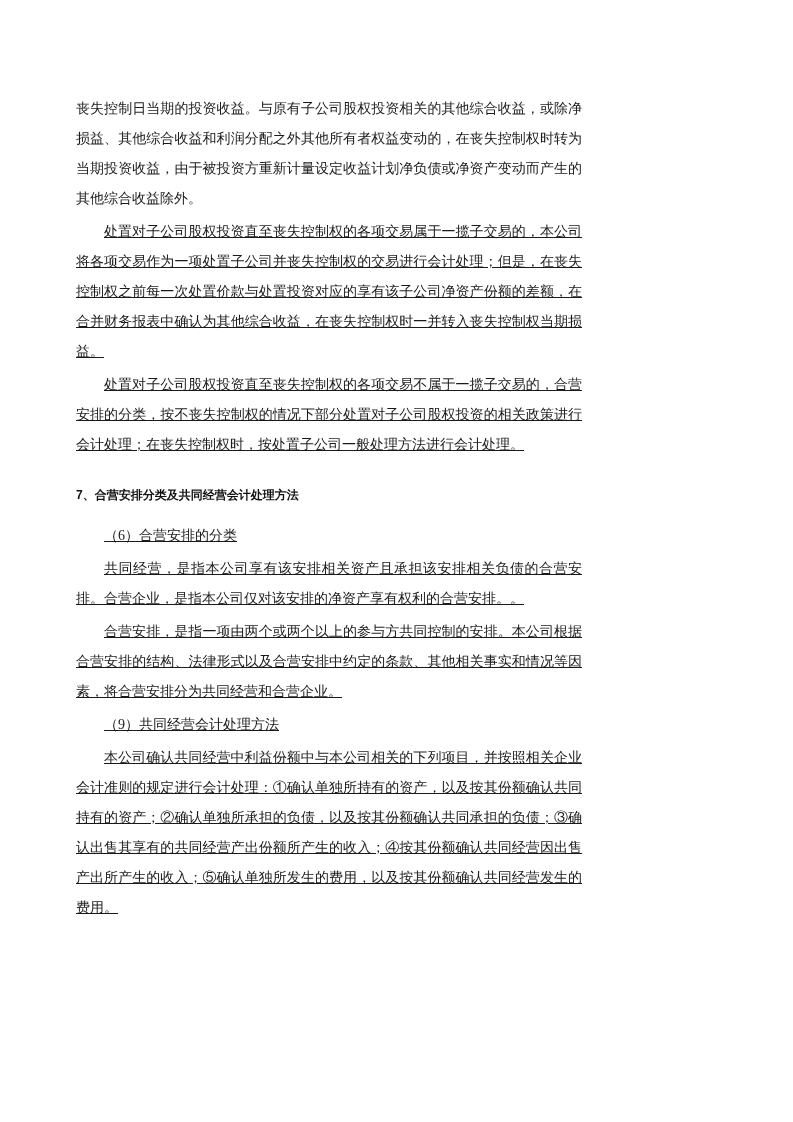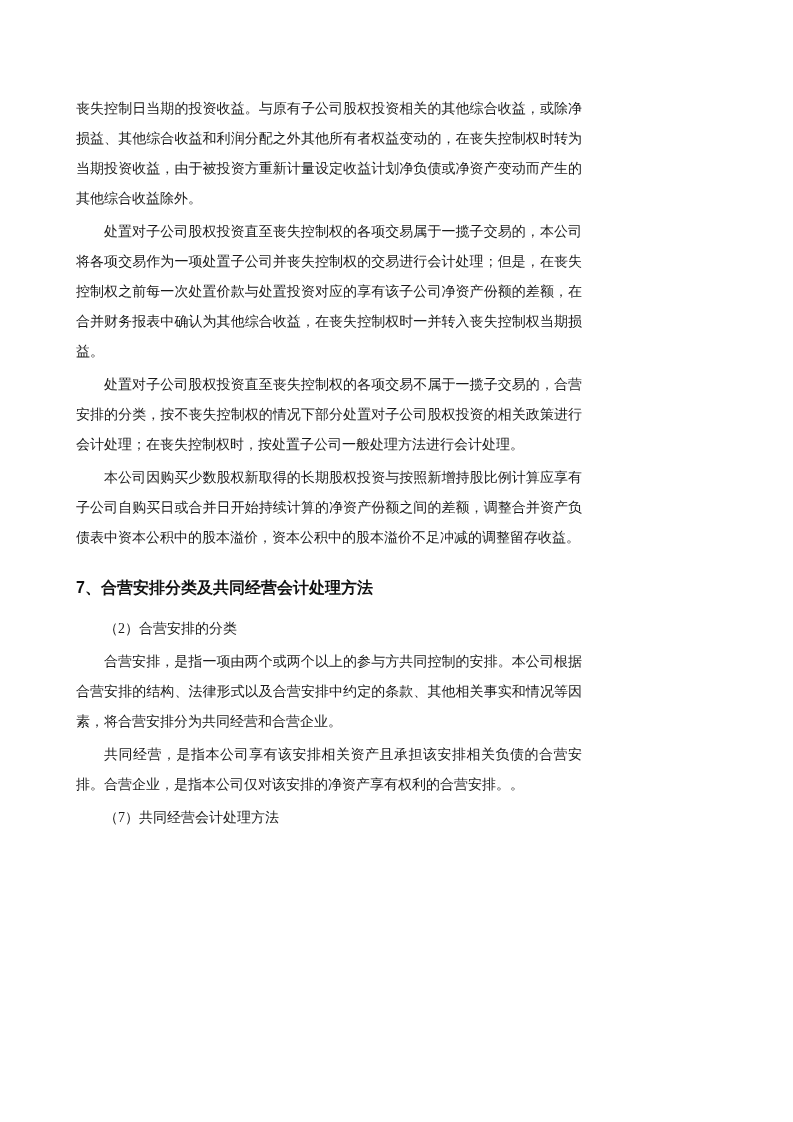--- a/index.html
+++ b/index.html
@@ -24,37 +24,38 @@
     font-size: 14px;
     line-height: 30px;
     color: #1a1a1a;
     text-align: justify;
     text-justify: inter-ideograph;
     margin: 3px 0;
     word-break: break-all;
   }
   .para.indent {
     text-indent: 2em;
+    text-decoration: underline;
   }
   .heading {
     font-family: "Liberation Sans", "DejaVu Sans", sans-serif;
-    font-size: 16px;
+    font-size: 12px;
     font-weight: bold;
     color: #111111;
     line-height: 30px;
     text-align: left;
     margin: 20px 0 11px 0;
   }
 </style>
 </head>
 <body>
 
 <div class="page">
   <p class="para">丧失控制日当期的投资收益。与原有子公司股权投资相关的其他综合收益，或除净损益、其他综合收益和利润分配之外其他所有者权益变动的，在丧失控制权时转为当期投资收益，由于被投资方重新计量设定收益计划净负债或净资产变动而产生的其他综合收益除外。</p>
   <p class="para indent">处置对子公司股权投资直至丧失控制权的各项交易属于一揽子交易的，本公司将各项交易作为一项处置子公司并丧失控制权的交易进行会计处理；但是，在丧失控制权之前每一次处置价款与处置投资对应的享有该子公司净资产份额的差额，在合并财务报表中确认为其他综合收益，在丧失控制权时一并转入丧失控制权当期损益。</p>
   <p class="para indent">处置对子公司股权投资直至丧失控制权的各项交易不属于一揽子交易的，合营安排的分类，按不丧失控制权的情况下部分处置对子公司股权投资的相关政策进行会计处理；在丧失控制权时，按处置子公司一般处理方法进行会计处理。</p>
-  <p class="para indent">本公司因购买少数股权新取得的长期股权投资与按照新增持股比例计算应享有子公司自购买日或合并日开始持续计算的净资产份额之间的差额，调整合并资产负债表中资本公积中的股本溢价，资本公积中的股本溢价不足冲减的调整留存收益。</p>
   <h2 class="heading">7、合营安排分类及共同经营会计处理方法</h2>
-  <p class="para indent">（2）合营安排的分类</p>
+  <p class="para indent">（6）合营安排的分类</p>
+  <p class="para indent">共同经营，是指本公司享有该安排相关资产且承担该安排相关负债的合营安排。合营企业，是指本公司仅对该安排的净资产享有权利的合营安排。。</p>
   <p class="para indent">合营安排，是指一项由两个或两个以上的参与方共同控制的安排。本公司根据合营安排的结构、法律形式以及合营安排中约定的条款、其他相关事实和情况等因素，将合营安排分为共同经营和合营企业。</p>
-  <p class="para indent">共同经营，是指本公司享有该安排相关资产且承担该安排相关负债的合营安排。合营企业，是指本公司仅对该安排的净资产享有权利的合营安排。。</p>
-  <p class="para indent">（7）共同经营会计处理方法</p>
+  <p class="para indent">（9）共同经营会计处理方法</p>
+  <p class="para indent">本公司确认共同经营中利益份额中与本公司相关的下列项目，并按照相关企业会计准则的规定进行会计处理：①确认单独所持有的资产，以及按其份额确认共同持有的资产；②确认单独所承担的负债，以及按其份额确认共同承担的负债；③确认出售其享有的共同经营产出份额所产生的收入；④按其份额确认共同经营因出售产出所产生的收入；⑤确认单独所发生的费用，以及按其份额确认共同经营发生的费用。</p>
 </div>
 
 </body></html>

